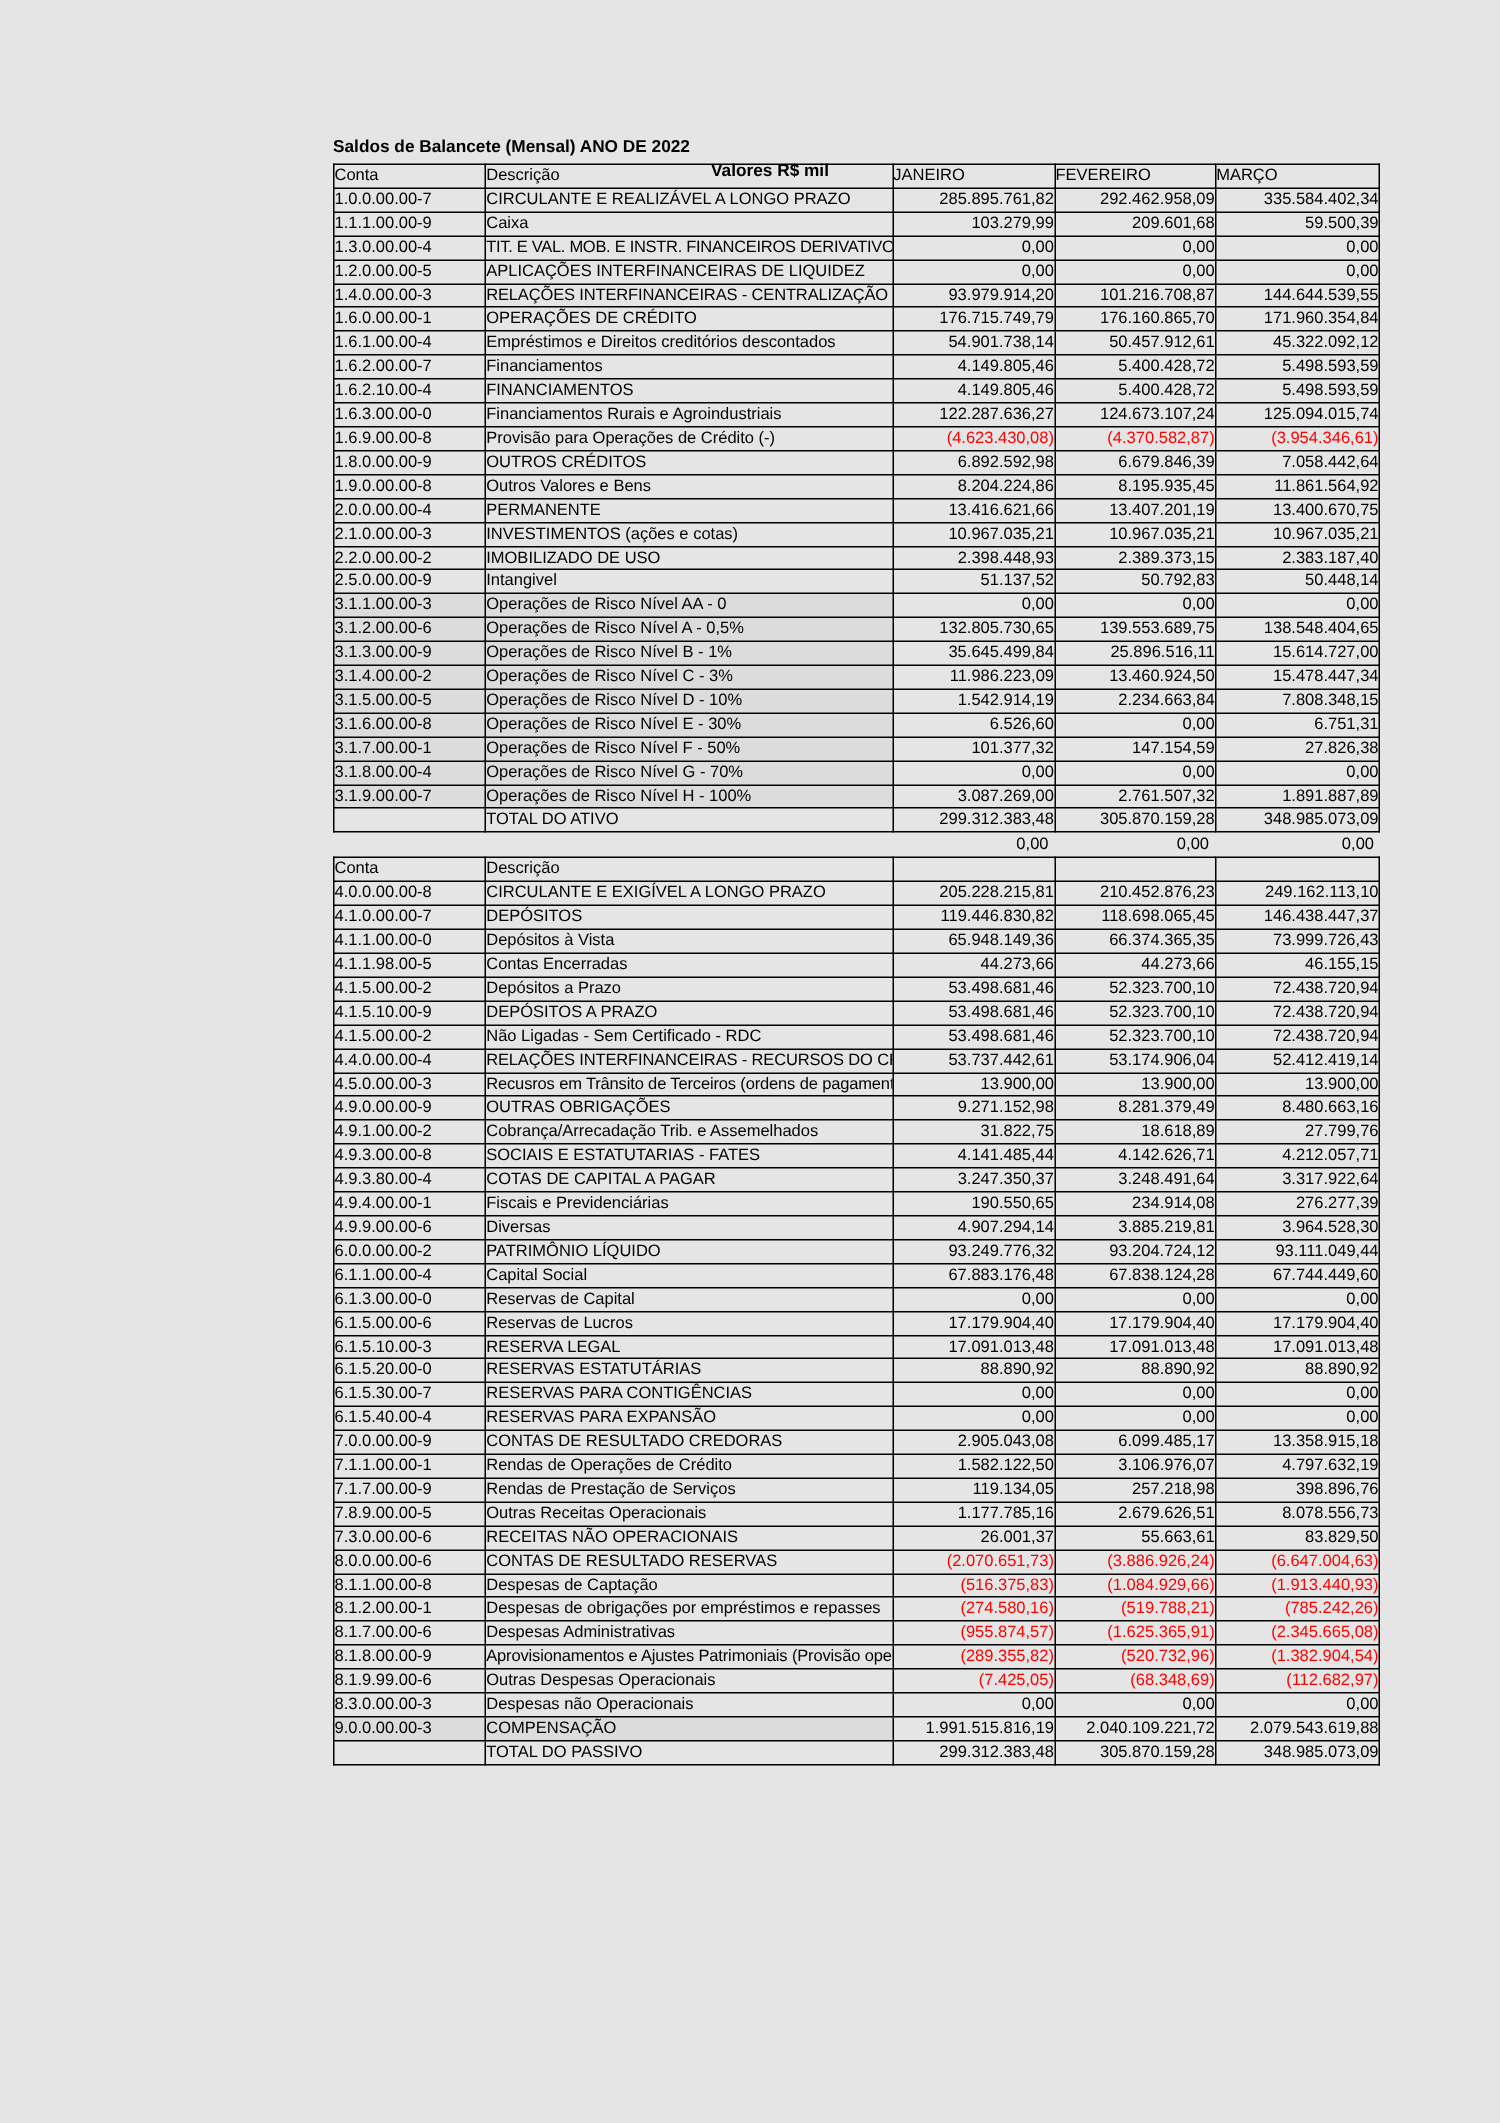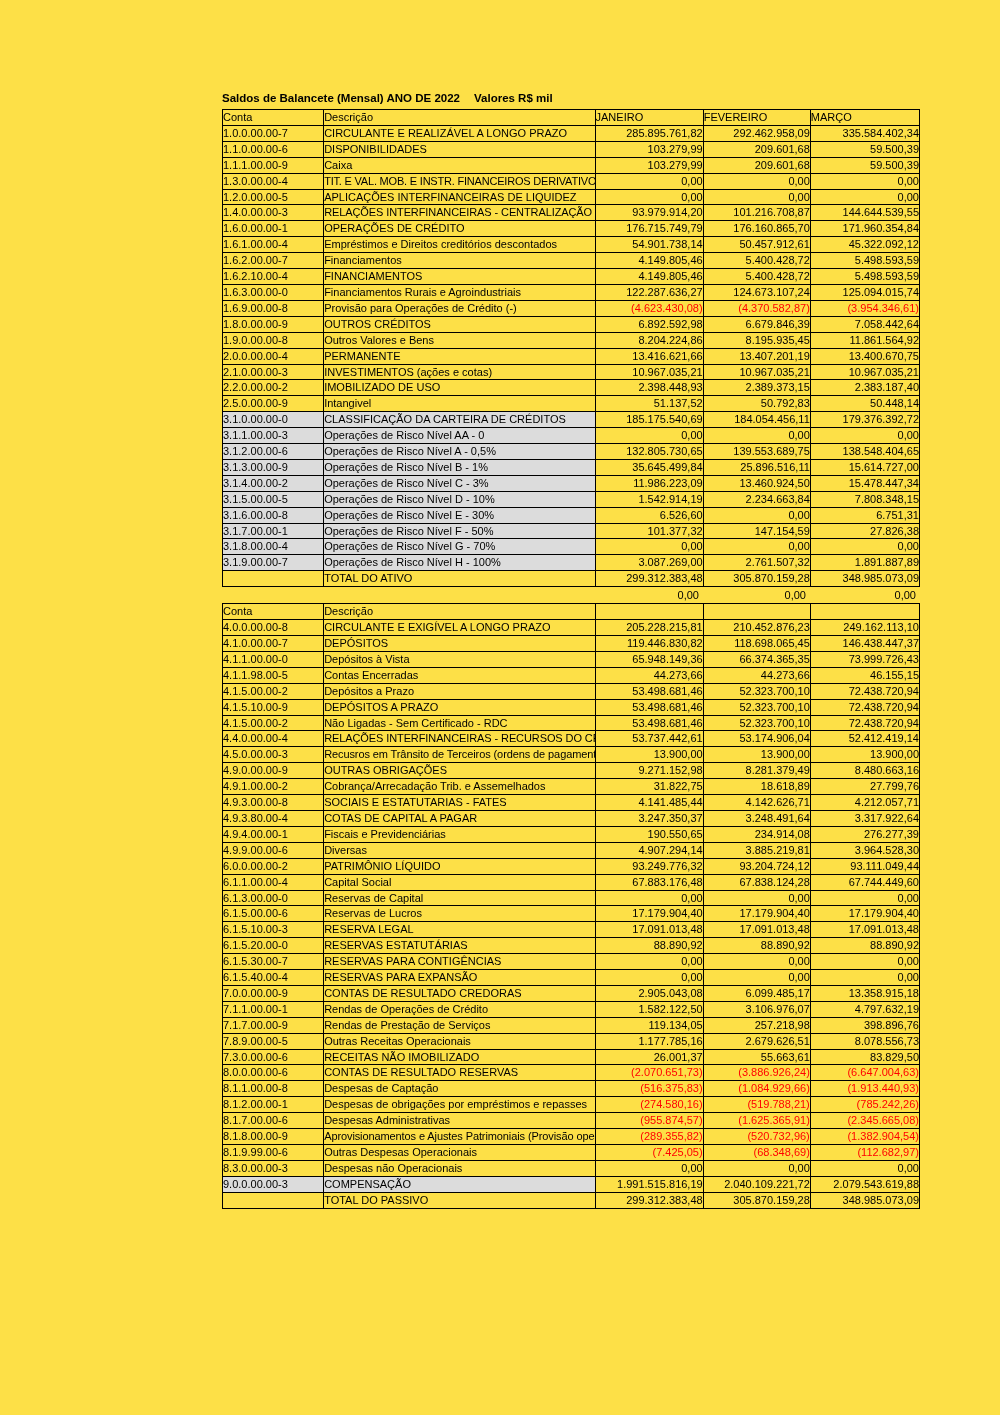--- a/index.html
+++ b/index.html
@@ -1,20 +1,20 @@
 <!DOCTYPE html>
 <html style="--shade: #dcdcdc; --neg: #ff0000;"><head>
 <meta charset="utf-8">
 <style>
   html,body{margin:0;padding:0;background:#ffffff;}
-  .page{position:relative;width:1000px;height:1415px;background:#fde047;overflow:hidden;
+  .page{position:relative;width:1000px;height:1415px;background:#e5e5e5;overflow:hidden;
         font-family:"Liberation Sans",sans-serif;color:#000;}
   .doc{position:absolute;left:222px;top:92px;width:700px;}
   .title-row{height:17px;font-size:11.5px;font-weight:bold;white-space:nowrap;position:relative;}
-  .title-unit{position:absolute;left:252px;top:0;}
+  .title-unit{position:absolute;left:252px;top:16px;}
   table.grid{border-collapse:collapse;table-layout:fixed;width:698px;}
   table.grid col.c-conta{width:101px;}
   table.grid col.c-desc{width:271px;}
   table.grid col.c-jan{width:108px;}
   table.grid col.c-fev{width:107px;}
   table.grid col.c-mar{width:109px;}
   table.grid th,table.grid td{
     border:1px solid #000;height:14.9px;padding:0;overflow:hidden;white-space:nowrap;
     font-size:11px;line-height:14.9px;font-weight:normal;vertical-align:middle;}
   th.hdr{text-align:left;font-weight:bold;padding-left:2px;}
@@ -61,27 +61,20 @@
       </thead>
       <tbody>
           <tr>
             <td class="conta">1.0.0.00.00-7</td>
             <td class="desc">CIRCULANTE E REALIZÁVEL A LONGO PRAZO</td>
             <td class="num">285.895.761,82</td>
             <td class="num">292.462.958,09</td>
             <td class="num">335.584.402,34</td>
           </tr>
           <tr>
-            <td class="conta">1.1.0.00.00-6</td>
-            <td class="desc">DISPONIBILIDADES</td>
-            <td class="num">103.279,99</td>
-            <td class="num">209.601,68</td>
-            <td class="num">59.500,39</td>
-          </tr>
-          <tr>
             <td class="conta">1.1.1.00.00-9</td>
             <td class="desc">Caixa</td>
             <td class="num">103.279,99</td>
             <td class="num">209.601,68</td>
             <td class="num">59.500,39</td>
           </tr>
           <tr>
             <td class="conta">1.3.0.00.00-4</td>
             <td class="desc sm1">TIT. E VAL. MOB. E INSTR. FINANCEIROS DERIVATIVOS</td>
             <td class="num">0,00</td>
@@ -178,27 +171,20 @@
             <td class="num">2.398.448,93</td>
             <td class="num">2.389.373,15</td>
             <td class="num">2.383.187,40</td>
           </tr>
           <tr>
             <td class="conta">2.5.0.00.00-9</td>
             <td class="desc">Intangivel</td>
             <td class="num">51.137,52</td>
             <td class="num">50.792,83</td>
             <td class="num">50.448,14</td>
-          </tr>
-          <tr>
-            <td class="conta shade">3.1.0.00.00-0</td>
-            <td class="desc shade">CLASSIFICAÇÃO DA CARTEIRA DE CRÉDITOS</td>
-            <td class="num">185.175.540,69</td>
-            <td class="num">184.054.456,11</td>
-            <td class="num">179.376.392,72</td>
           </tr>
           <tr>
             <td class="conta shade">3.1.1.00.00-3</td>
             <td class="desc shade">Operações de Risco Nível AA - 0</td>
             <td class="num">0,00</td>
             <td class="num">0,00</td>
             <td class="num">0,00</td>
           </tr>
           <tr>
             <td class="conta shade">3.1.2.00.00-6</td>
@@ -474,21 +460,21 @@
           </tr>
           <tr>
             <td class="conta">7.8.9.00.00-5</td>
             <td class="desc">Outras Receitas Operacionais</td>
             <td class="num">1.177.785,16</td>
             <td class="num">2.679.626,51</td>
             <td class="num">8.078.556,73</td>
           </tr>
           <tr>
             <td class="conta">7.3.0.00.00-6</td>
-            <td class="desc">RECEITAS NÃO IMOBILIZADO</td>
+            <td class="desc">RECEITAS NÃO OPERACIONAIS</td>
             <td class="num">26.001,37</td>
             <td class="num">55.663,61</td>
             <td class="num">83.829,50</td>
           </tr>
           <tr>
             <td class="conta">8.0.0.00.00-6</td>
             <td class="desc">CONTAS DE RESULTADO RESERVAS</td>
             <td class="num neg">(2.070.651,73)</td>
             <td class="num neg">(3.886.926,24)</td>
             <td class="num neg">(6.647.004,63)</td>

